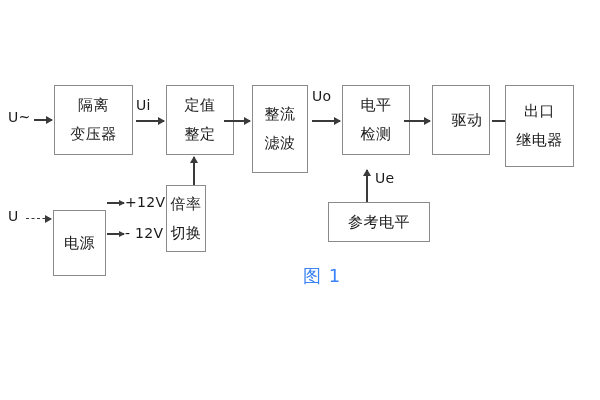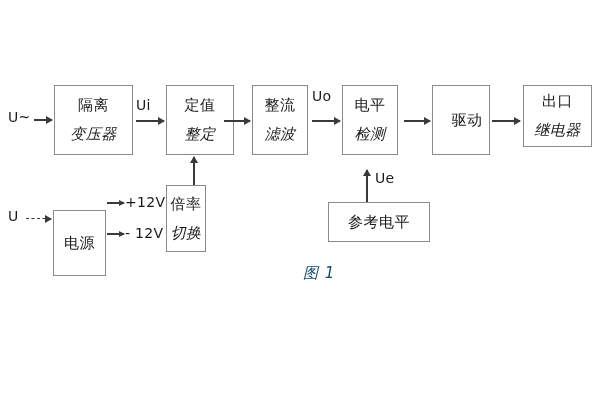--- a/index.html
+++ b/index.html
@@ -28,21 +28,20 @@
     font-size: 15px;
     line-height: 1.0;
   }
   .box .line {
     display: block;
     white-space: nowrap;
     letter-spacing: 0.5px;
   }
   .box .line + .line {
     margin-top: 14px;
-    font-style: italic;
   }
   .lbl {
     position: absolute;
     color: #1a1a1a;
     font-size: 14px;
     white-space: nowrap;
     letter-spacing: 0.3px;
   }
   
   .arrow-h {
@@ -90,25 +89,24 @@
     left: 50%;
     transform: translateX(-50%);
     width: 0;
     height: 0;
     border-bottom: 7px solid #3a3a3a;
     border-left: 4.5px solid transparent;
     border-right: 4.5px solid transparent;
   }
   .caption {
     position: absolute;
-    color: #0c4a6e;
-    font-size: 15px;
+    color: #3b82f6;
+    font-size: 18px;
     white-space: nowrap;
     letter-spacing: 1px;
-    font-style: italic;
   }
 </style>
 </head>
 <body>
 
 <div id="canvas">
 
   <div class="lbl" style="left:8px; top:109px;">U~</div>
 
   <div class="arrow-h" style="left:34px; top:119px; width:18px;"></div>
@@ -122,43 +120,43 @@
 
   <div class="arrow-h" style="left:136px; top:120px; width:28px;"></div>
 
   <div class="box" style="left:166px; top:85px; width:68px; height:70px;">
     <span class="line">定值</span>
     <span class="line">整定</span>
   </div>
 
   <div class="arrow-h" style="left:224px; top:120px; width:26px;"></div>
 
-  <div class="box" style="left:252px; top:85px; width:56px; height:70px;">
+  <div class="box" style="left:252px; top:85px; width:56px; height:88px;">
     <span class="line">整流</span>
     <span class="line">滤波</span>
   </div>
 
   <div class="lbl" style="left:312px; top:88px;">Uo</div>
 
   <div class="arrow-h" style="left:312px; top:120px; width:28px;"></div>
 
-  <div class="box" style="left:342px; top:85px; width:56px; height:70px;">
+  <div class="box" style="left:342px; top:85px; width:68px; height:70px;">
     <span class="line">电平</span>
     <span class="line">检测</span>
   </div>
 
   <div class="arrow-h" style="left:404px; top:120px; width:26px;"></div>
 
   <div class="box" style="left:432px; top:85px; width:58px; height:70px;padding-left:12px;">
     <span class="line">驱动</span>
   </div>
 
   <div class="arrow-h" style="left:492px; top:120px; width:28px;"></div>
 
-  <div class="box" style="left:523px; top:85px; width:69px; height:62px;">
+  <div class="box" style="left:505px; top:85px; width:69px; height:82px;">
     <span class="line">出口</span>
     <span class="line">继电器</span>
   </div>
 
   <div class="lbl" style="left:8px; top:208px;">U</div>
 
   <div class="arrow-h dashed" style="left:26px; top:218px; width:25px;"></div>
 
   <div class="box" style="left:53px; top:186px; width:53px; height:66px;margin-top:24px;">
     <span class="line">电源</span>

